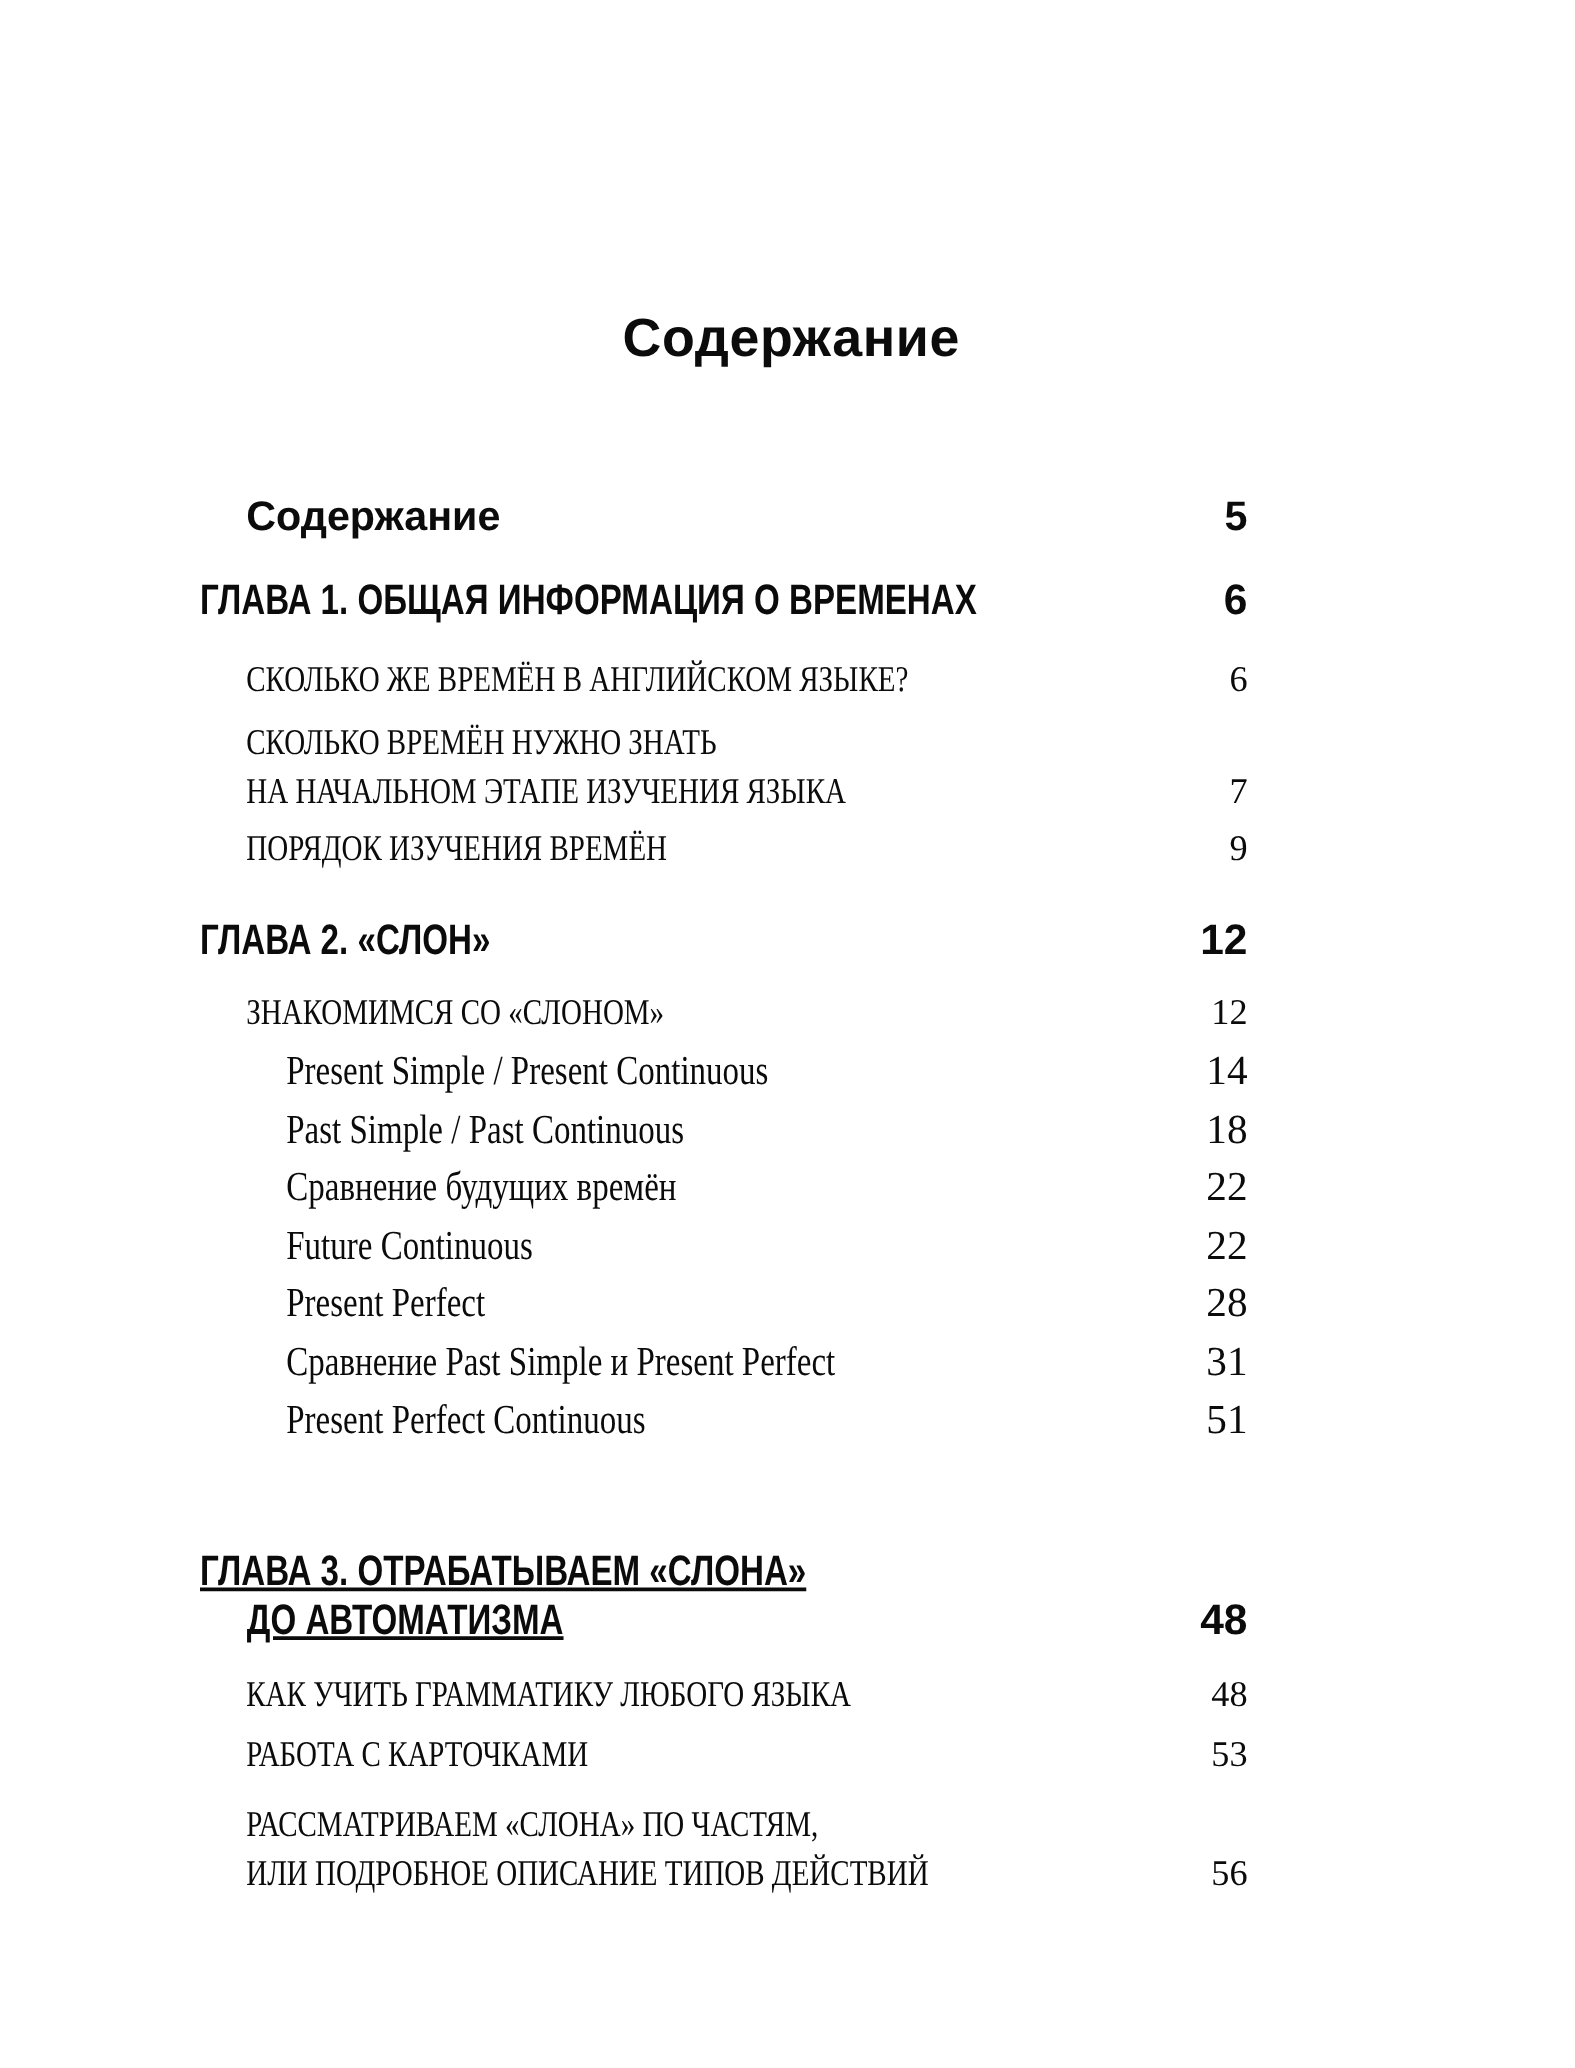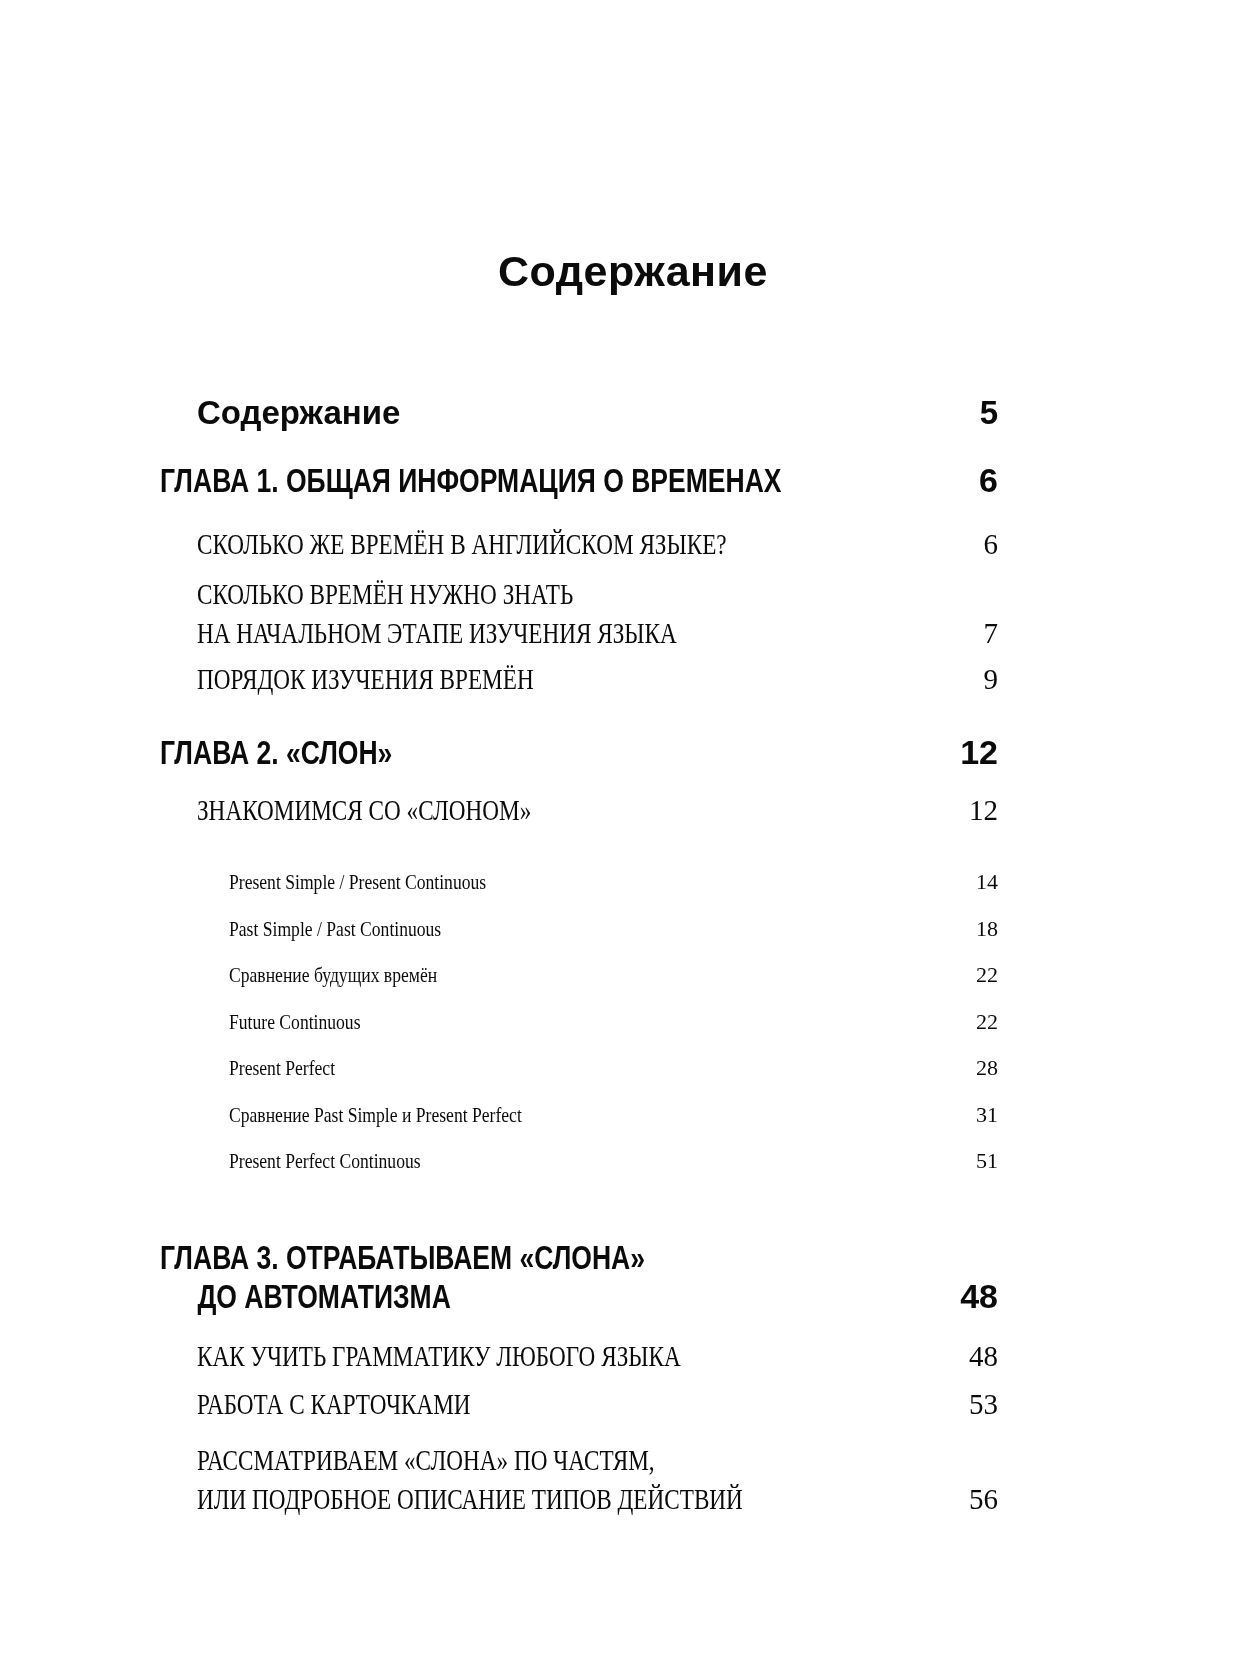--- a/index.html
+++ b/index.html
@@ -46,21 +46,21 @@
   .chapter .line { transform: scaleX(0.78); }
   .chapter .line.indent { padding-left: 48px; }
   .sec {
     left: 197px; width: 801px;
     font-family: "Liberation Serif", serif;
     font-weight: 400; font-size: 29px;
   }
   .sub {
     left: 229px; width: 769px;
     font-family: "Liberation Serif", serif;
-    font-weight: 400; font-size: 22px; margin-top: 24px;
+    font-weight: 400; font-size: 33px;
   }
   .sec .line, .sub .line { transform: scaleX(0.80); }
   .num {
     position: absolute;
     right: 0; bottom: 0;
     line-height: 39px;
     white-space: nowrap;
   }
   .intro .num, .chapter .num { font-family: "Liberation Sans", sans-serif; font-weight: 700; }
   .sec .num, .sub .num { font-family: "Liberation Serif", serif; font-weight: 400; }
@@ -73,21 +73,21 @@
   #r6  { top: 733px; }
   #r7  { top: 791px; }
   #r8  { top: 838px; }
   #r9  { top: 885px; }
   #r10 { top: 931px; }
   #r11 { top: 978px; }
   #r12 { top: 1024px; }
   #r13 { top: 1071px; }
   #r14 { top: 1117px; }
   #r15 { top: 1171px; }
-  #r16 { top: 1238px; }
+  #r16 { top: 1238px; text-decoration: underline; }
   #r17 { top: 1337px; }
   #r18 { top: 1385px; }
   #r19 { top: 1441px; }
 </style>
 </head>
 <body>
 
 <div class="page">
 
   <div class="title">Содержание</div>

